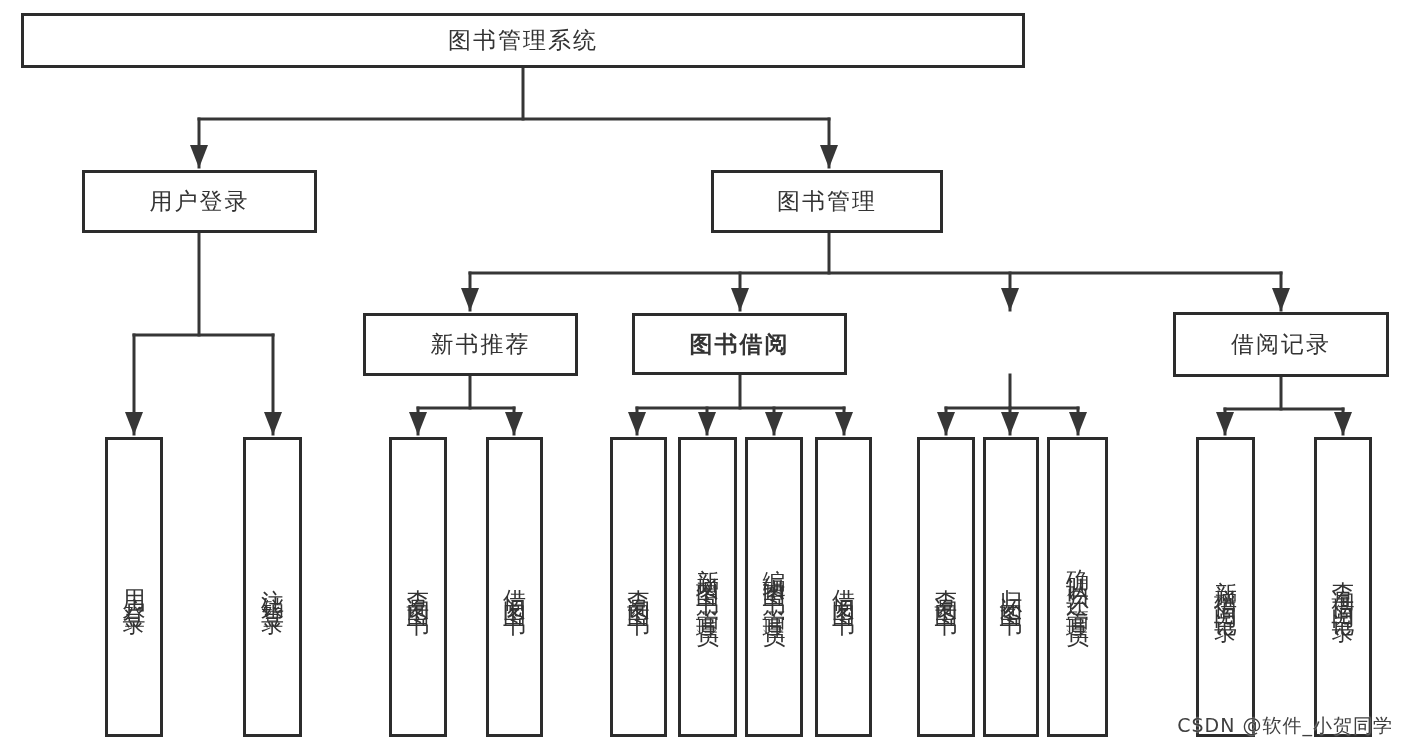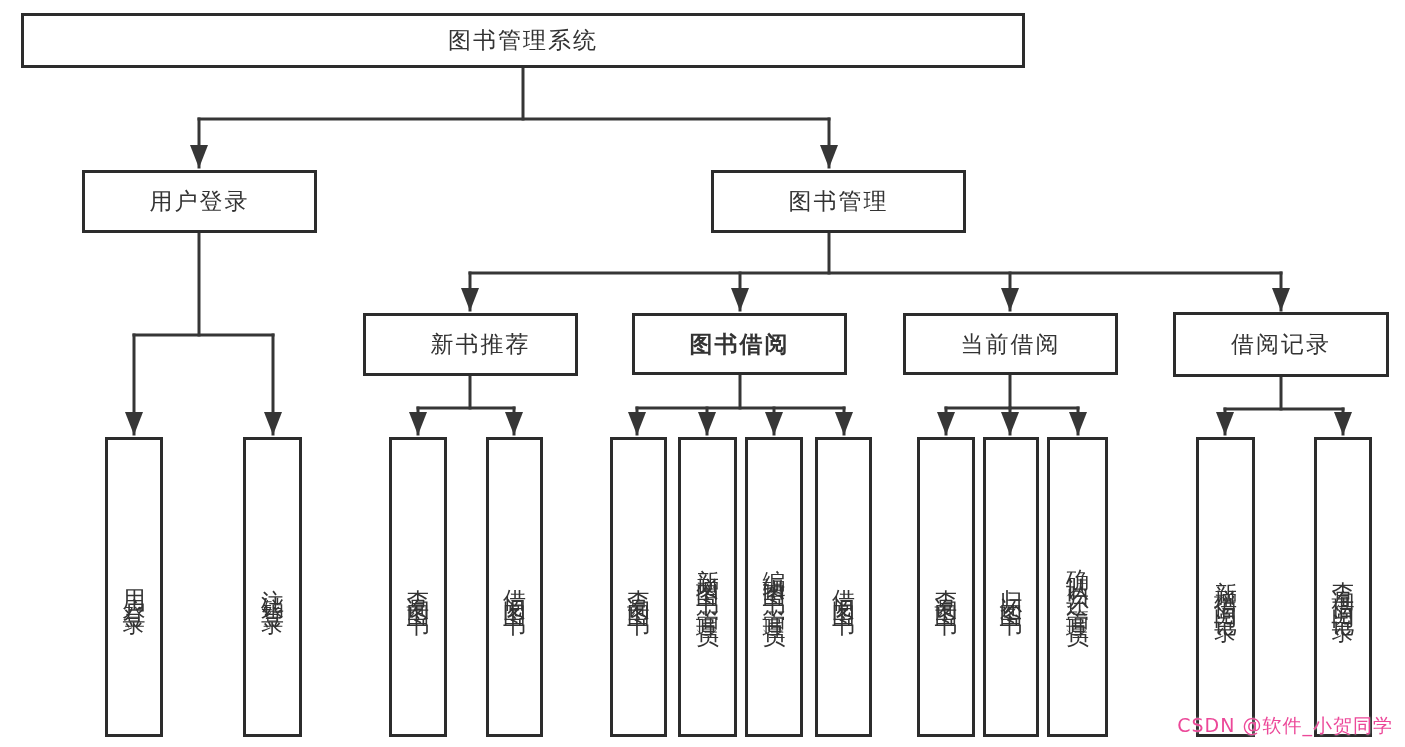--- a/index.html
+++ b/index.html
@@ -51,21 +51,21 @@
     line-height: 1;
     top: 437px;
     height: 300px;
   }
   .watermark {
     position: absolute;
     top: 713px;
     right: 12px;
     font-size: 19px;
     letter-spacing: 1px;
-    color: #ec4899;
+    color: #404040;
     text-shadow: 0 0 2px #ffffff;
     white-space: nowrap;
   }
 </style>
 </head>
 <body>
 
 <div id="canvas">
 
   <svg class="connectors" viewBox="0 0 1405 747" xmlns="http://www.w3.org/2000/svg">
@@ -114,25 +114,24 @@
       <path class="line" d="M1281,377 L1281,409"></path>
       <path class="line" d="M1225,409 L1343,409"></path>
       <path class="line" d="M1225,409 L1225,434" marker-end="url(#arw)"></path>
       <path class="line" d="M1343,409 L1343,434" marker-end="url(#arw)"></path>
     </g>
   </svg>
 
   <div class="node hbox" style="left:21px; top:13px; width:1004px; height:55px;">图书管理系统</div>
 
   <div class="node hbox" style="left:82px; top:170px; width:235px; height:63px;">用户登录</div>
-  <div class="node hbox" style="left:711px; top:170px; width:255px; height:63px;">图书管理</div>
+  <div class="node hbox" style="left:711px; top:170px; width:232px; height:63px;">图书管理</div>
 
   <div class="node hbox" style="left:363px; top:313px; width:215px; height:63px;padding-left:20px;">新书推荐</div>
   <div class="node hbox" style="left:632px; top:313px; width:215px; height:62px;font-weight:bold;">图书借阅</div>
-  <div class="node hbox" style="left:903px; top:313px; width:215px; height:62px;">当前借阅</div>
   <div class="node hbox" style="left:1173px; top:312px; width:216px; height:65px;">借阅记录</div>
 
   <div class="node vbox" style="left:105px; width:58px;">用户登录</div>
   <div class="node vbox" style="left:243px; width:59px;">注销登录</div>
 
   <div class="node vbox" style="left:389px; width:58px;">查询图书</div>
   <div class="node vbox" style="left:486px; width:57px;">借阅图书</div>
 
   <div class="node vbox" style="left:610px; width:57px;">查询图书</div>
   <div class="node vbox" style="left:678px; width:59px;">新增图书（管理员）</div>

